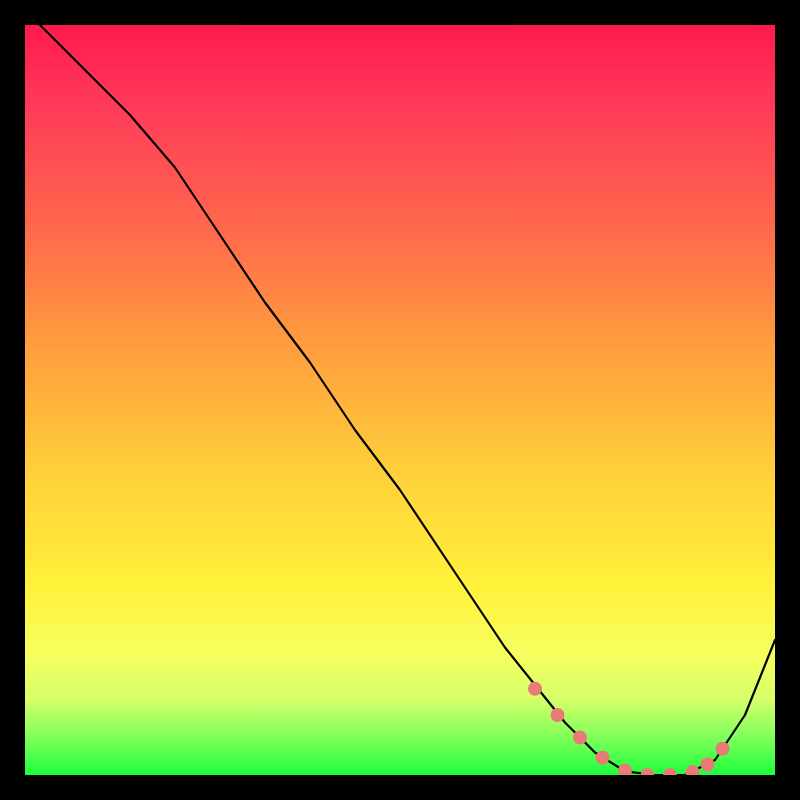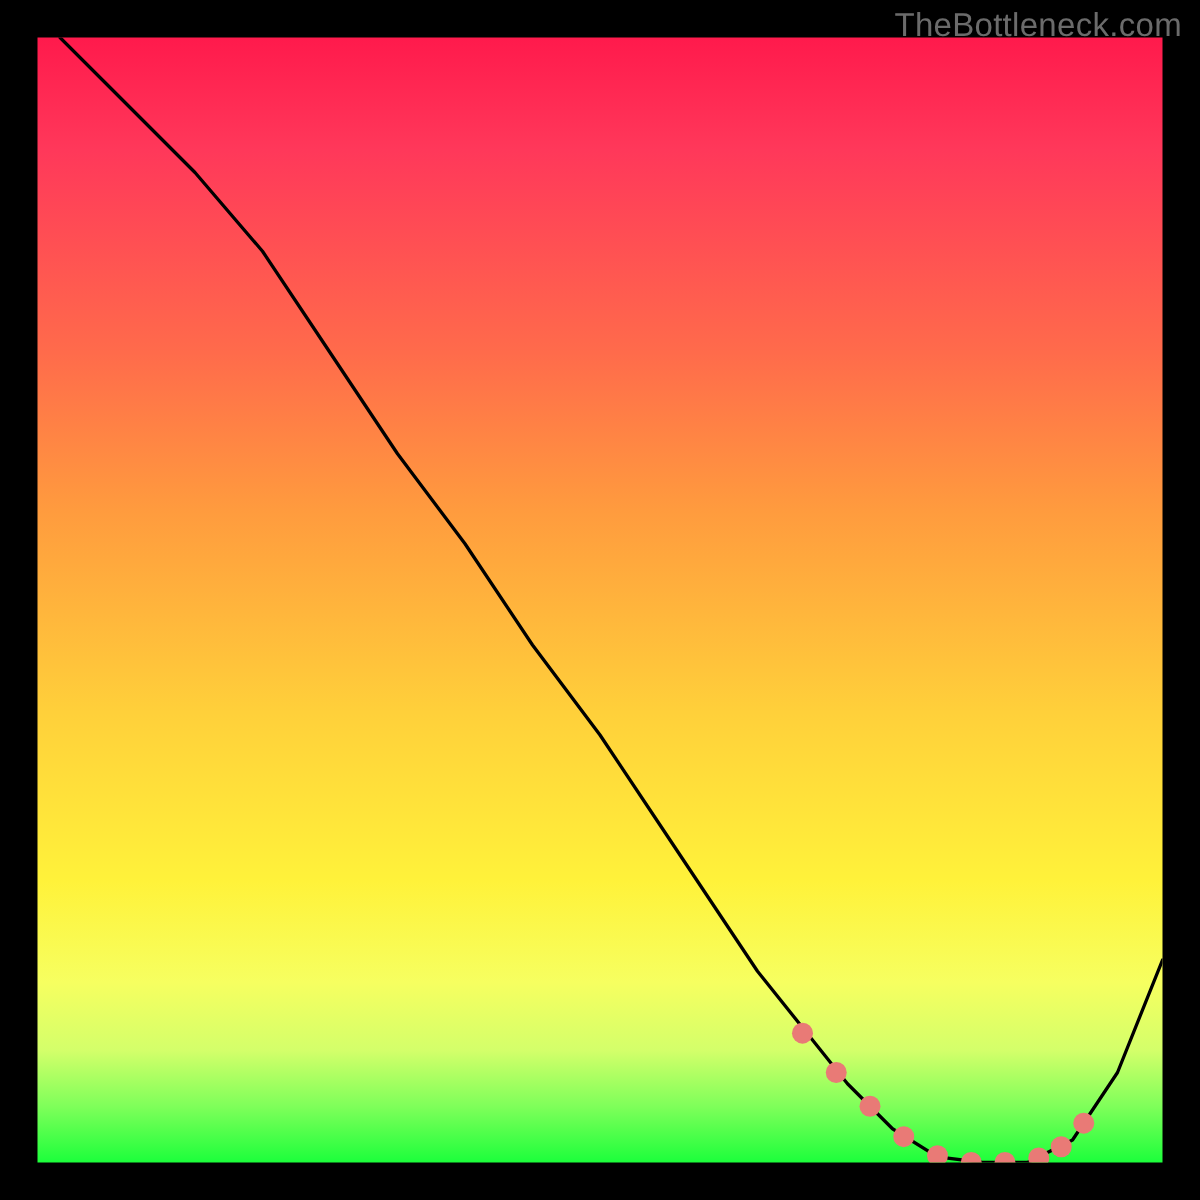--- a/index.html
+++ b/index.html
@@ -72,14 +72,13 @@
           <circle cx="577.5" cy="732.8" r="7" fill="#e97a76"></circle>
           <circle cx="600.0" cy="745.5" r="7" fill="#e97a76"></circle>
           <circle cx="622.5" cy="750.0" r="7" fill="#e97a76"></circle>
           <circle cx="645.0" cy="750.0" r="7" fill="#e97a76"></circle>
           <circle cx="667.5" cy="747.0" r="7" fill="#e97a76"></circle>
           <circle cx="682.5" cy="739.5" r="7" fill="#e97a76"></circle>
           <circle cx="697.5" cy="723.8" r="7" fill="#e97a76"></circle>
         </g>
     </svg>
   </div>
-  <div class="watermark">TheBottleneck.com</div>
 </div>
 
 </body></html>

